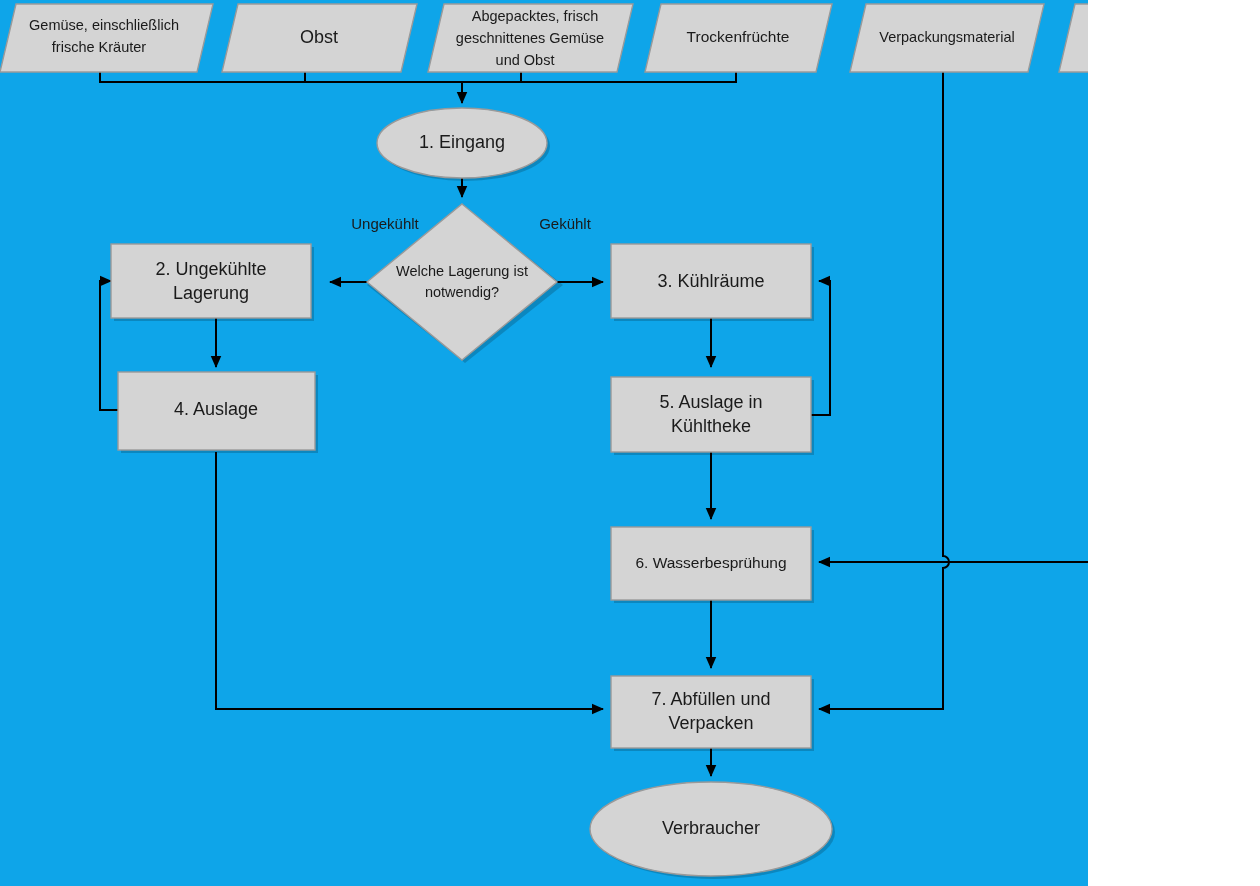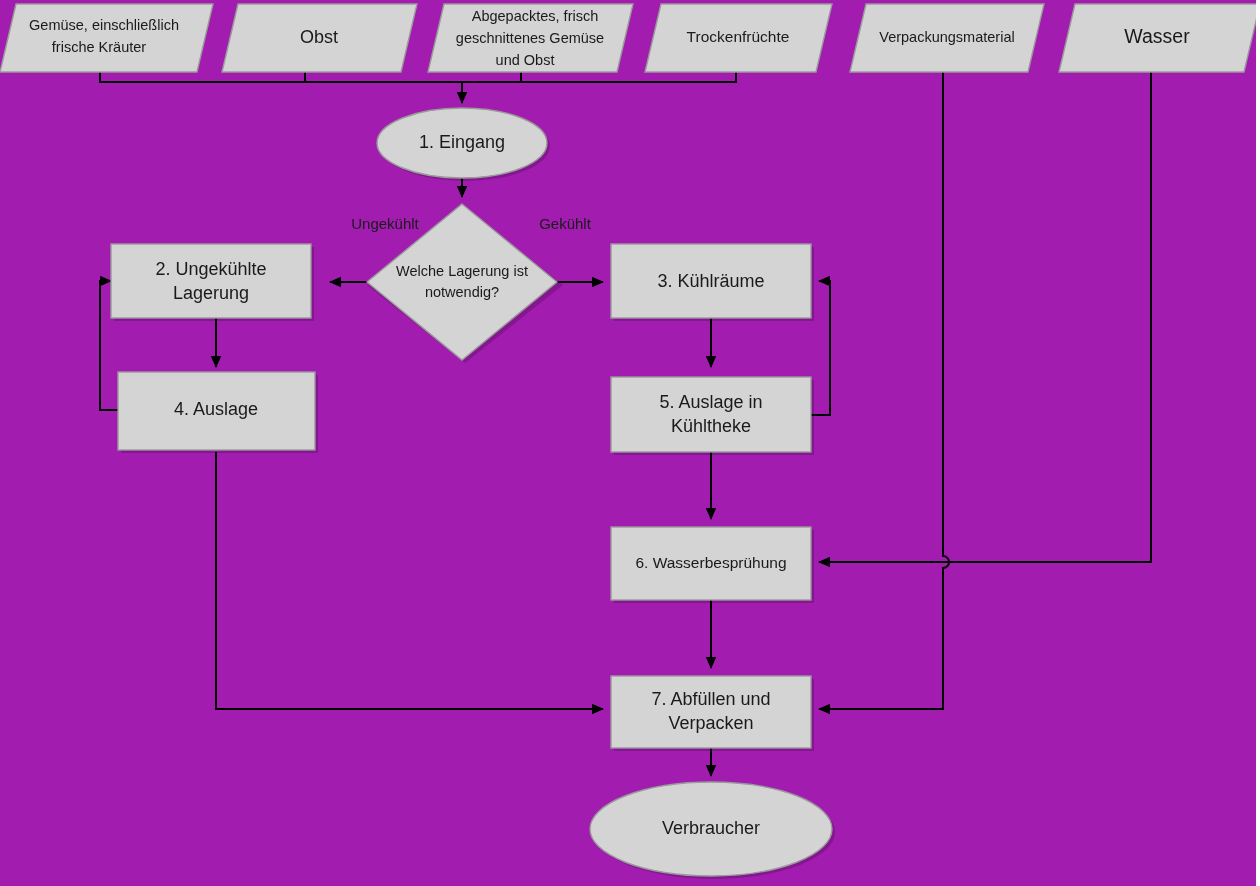--- a/index.html
+++ b/index.html
@@ -6,23 +6,23 @@
   html, body {
     margin: 0;
     padding: 0;
     background: #ffffff;
   }
   body {
     font-family: "Liberation Sans", "DejaVu Sans", sans-serif;
   }
   #canvas {
     position: relative;
-    width: 1256px;
+    width: 1088px;
     height: 886px;
-    background: #a21caf;
+    background: #0ea5e9;
     overflow: hidden;
   }
   #flow-svg {
     position: absolute;
     top: 0;
     left: 0;
     width: 1260px;
     height: 886px;
   }
   .node-shape {

